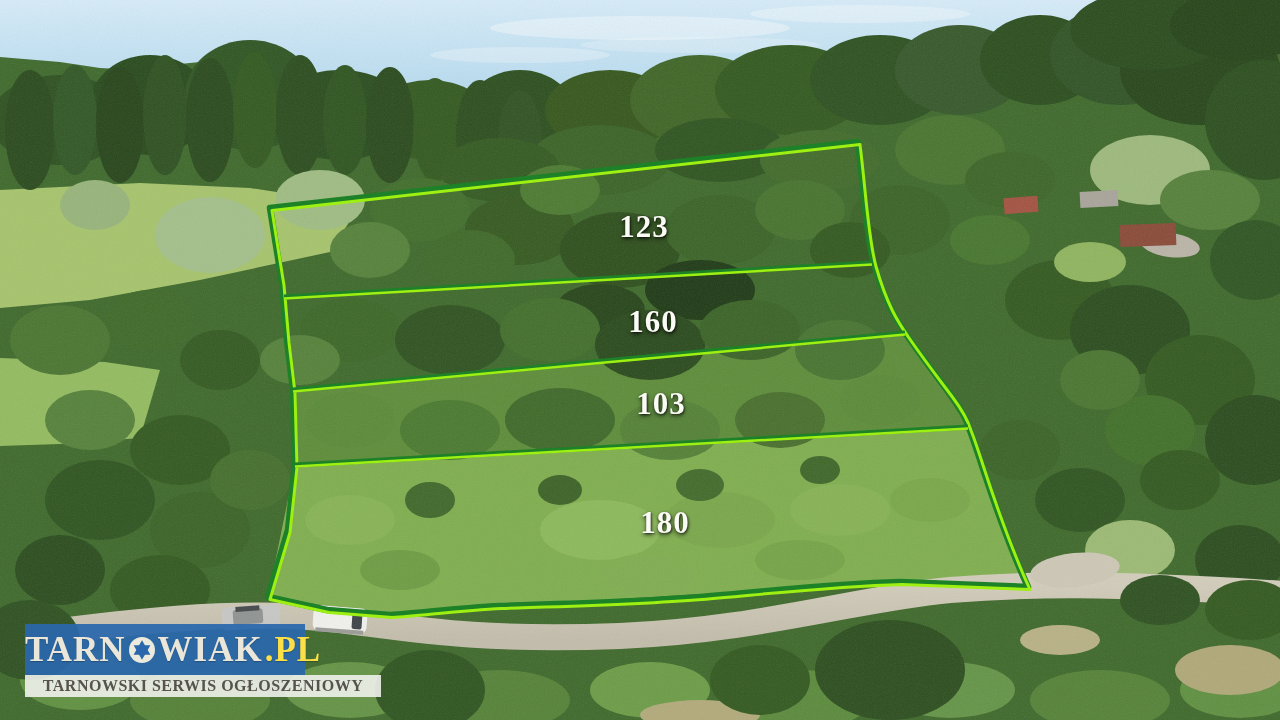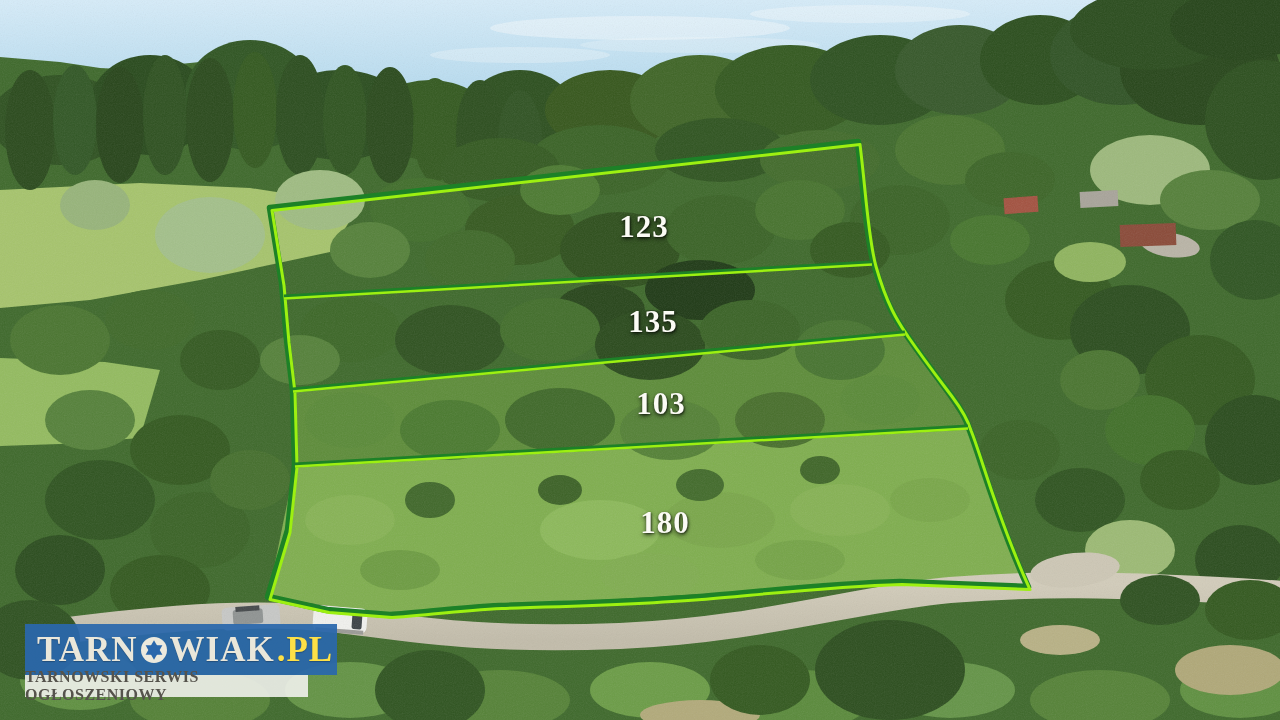--- a/index.html
+++ b/index.html
@@ -13,29 +13,29 @@
     color:#fbfbf5;font-size:31px;font-weight:700;letter-spacing:1px;
     text-shadow:0 2px 4px rgba(0,0,0,.65),1px 1px 2px rgba(0,0,0,.5);
     white-space:nowrap;
   }
   #label-123{left:644px;top:227px;}
   #label-122{left:653px;top:322px;}
   #label-121{left:661px;top:404px;}
   #label-120{left:665px;top:523px;}
   .wm{position:absolute;left:25px;top:624px;}
   .wm-main{
-    width:312px;height:51px;background:rgba(42,103,172,.93);
-    display:flex;align-items:center;padding-left:12px;box-sizing:border-box;
+    width:280px;height:51px;background:rgba(42,103,172,.93);
+    display:flex;align-items:center;padding-left:0;box-sizing:border-box;
     font-size:35px;font-weight:700;color:#eae7da;letter-spacing:1px;line-height:1;
     text-shadow:0 1px 1px rgba(0,0,0,.25);
   }
   .wm-main .star-badge{width:28px;height:28px;margin:0 2px;flex:0 0 auto;}
   .wm-main .tld{color:#fde047;margin-left:2px;}
   .wm-sub{
-    width:283px;height:22px;background:rgba(244,244,240,.88);
+    width:356px;height:22px;background:rgba(244,244,240,.88);
     display:flex;align-items:center;justify-content:center;
     font-size:16px;font-weight:700;color:#55534c;letter-spacing:.5px;
   }
 </style>
 </head>
 <body>
 
 <div id="stage">
 
   <svg class="scene" width="1280" height="720" viewBox="0 0 1280 720">
@@ -246,21 +246,21 @@
       <line x1="295" y1="465" x2="968" y2="427" stroke="#1d8127"></line>
     </g>
     <g stroke-width="2.5" transform="translate(0,1.5)">
       <line x1="284" y1="297" x2="872" y2="263" stroke="#9df011"></line>
       <line x1="293" y1="390" x2="905" y2="333" stroke="#9df011"></line>
       <line x1="295" y1="465" x2="968" y2="427" stroke="#9df011"></line>
     </g>
   </svg>
 
   <div class="plot-label" id="label-123">123</div>
-  <div class="plot-label" id="label-122">135</div>
+  <div class="plot-label" id="label-122">160</div>
   <div class="plot-label" id="label-121">103</div>
   <div class="plot-label" id="label-120">180</div>
 
   <div class="wm">
     <div class="wm-main">
       <span>TARN</span>
       <svg class="star-badge" viewBox="0 0 28 28">
         <circle cx="14" cy="14" r="13" fill="#ece9dd"></circle>
         <polygon points="14,4.2 22.4,18.7 5.6,18.7" fill="#2a67ac"></polygon>
         <polygon points="14,23.8 5.6,9.3 22.4,9.3" fill="#2a67ac"></polygon>

